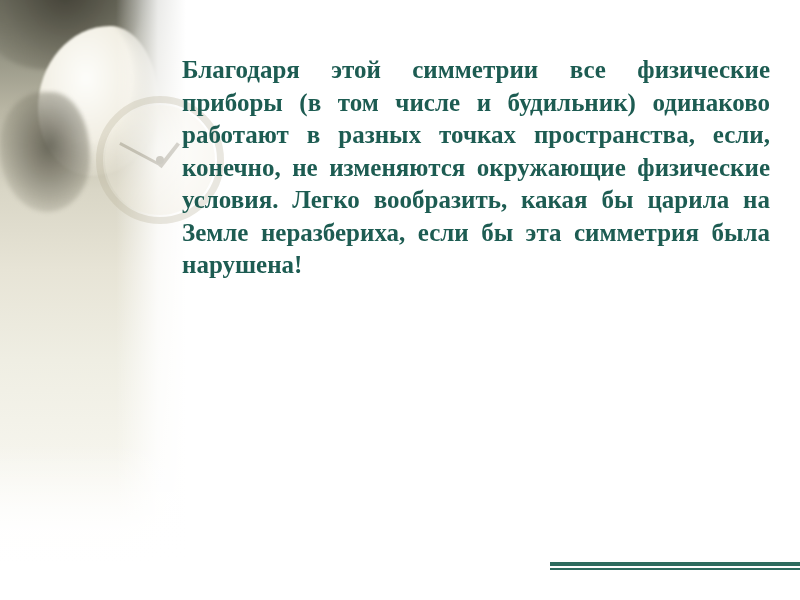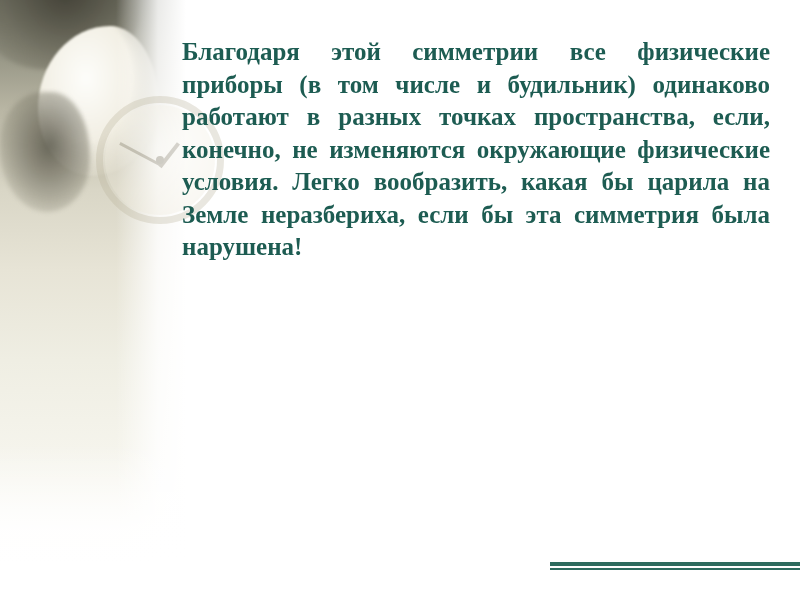--- a/index.html
+++ b/index.html
@@ -174,21 +174,21 @@
   }
   .para.p1 {
     text-indent: 26px;
   }
   .para.p1::after {
     content: "";
     display: inline-block;
     width: 100%;
   }
   .para.p2 {
-    margin-top: 2px;
+    margin-top: 20px;
   }
   .para.p2::after {
     content: "";
     display: inline-block;
     width: 100%;
   }
   .emph {
     font-style: italic;
     font-size: 29px;
     color: #1d5c52;

